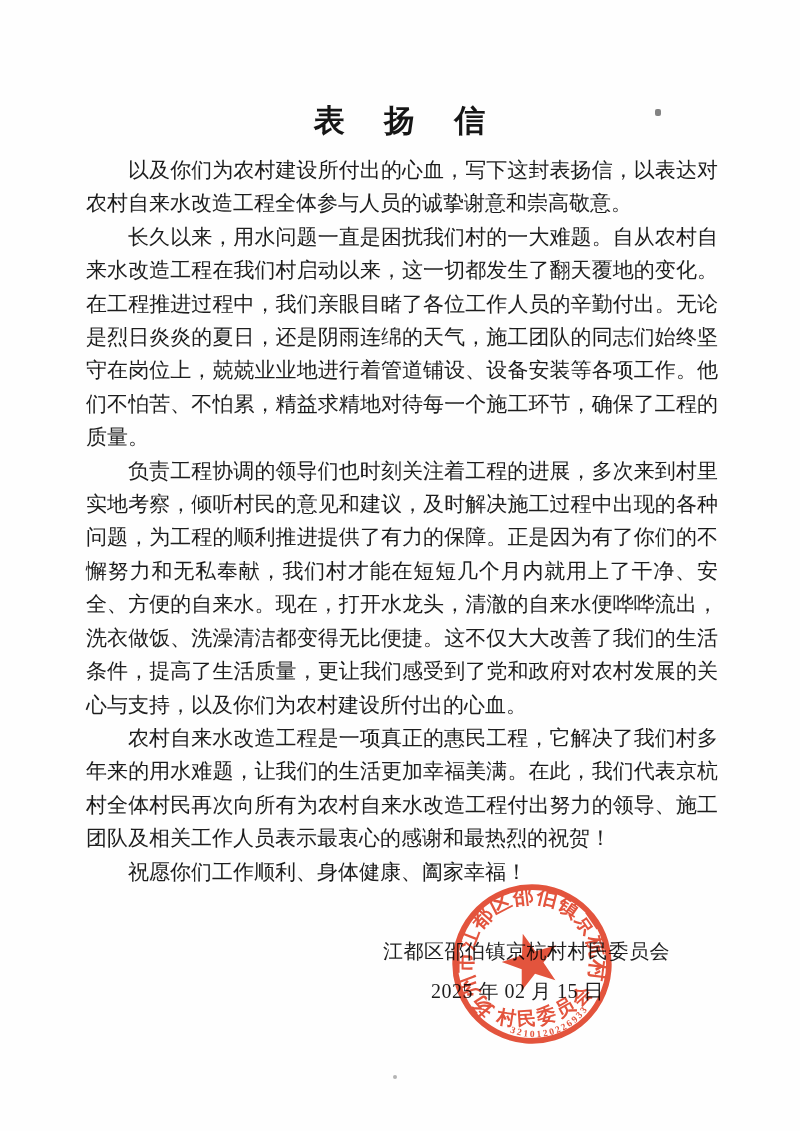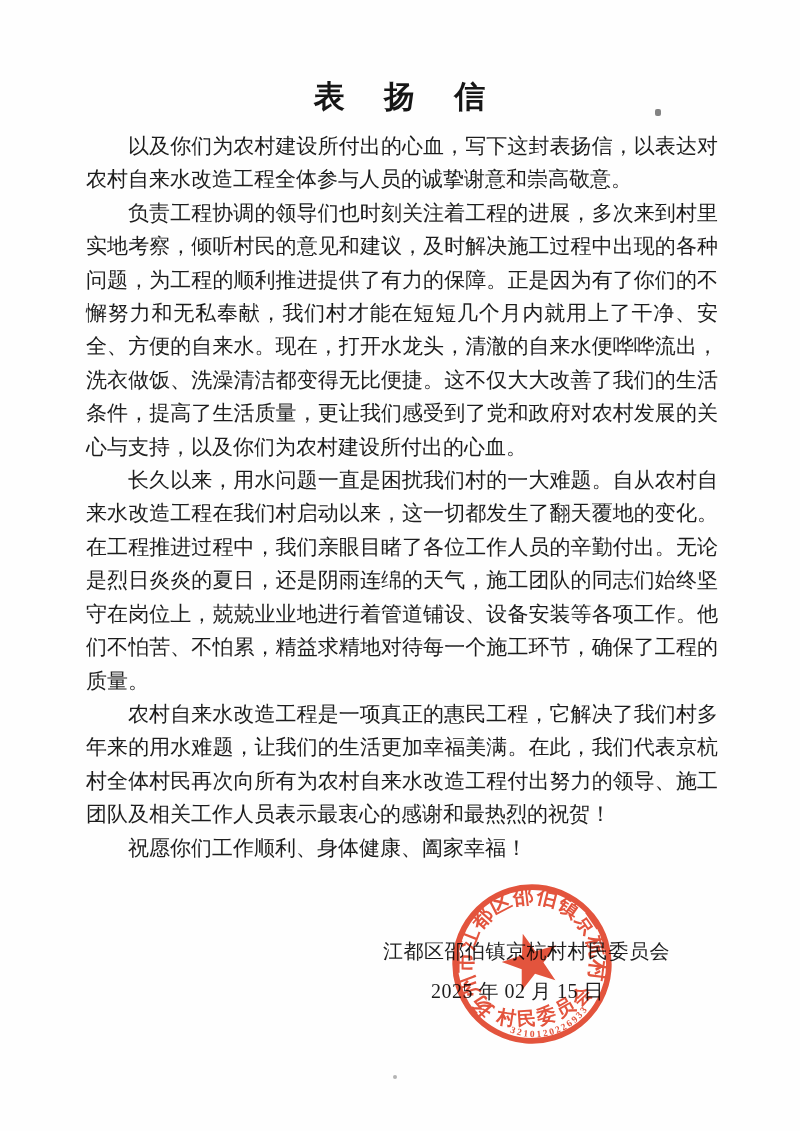--- a/index.html
+++ b/index.html
@@ -10,21 +10,21 @@
   }
   .page {
     position: relative;
     width: 800px;
     height: 1131px;
     background: #fefefe;
     overflow: hidden;
     color: #1d1d1d;
   }
   .title {
-    margin-top: 76px;
+    margin-top: 100px;
     text-align: center;
     font-size: 31px;
     font-weight: 600;
     letter-spacing: 1px;
     word-spacing: 0.95em;
     color: #161616;
   }
   .letter-body {
     margin: 12px 82px 0 86px;
   }
@@ -86,22 +86,22 @@
 
 <div class="page">
 
   <h1 class="title">表 扬 信</h1>
 
   <div class="speck speck-1"></div>
   <div class="speck speck-2"></div>
 
   <div class="letter-body">
     <p class="para">以及你们为农村建设所付出的心血，写下这封表扬信，以表达对农村自来水改造工程全体参与人员的诚挚谢意和崇高敬意。</p>
+    <p class="para">长久以来，用水问题一直是困扰我们村的一大难题。自从农村自来水改造工程在我们村启动以来，这一切都发生了翻天覆地的变化。在工程推进过程中，我们亲眼目睹了各位工作人员的辛勤付出。无论是烈日炎炎的夏日，还是阴雨连绵的天气，施工团队的同志们始终坚守在岗位上，兢兢业业地进行着管道铺设、设备安装等各项工作。他们不怕苦、不怕累，精益求精地对待每一个施工环节，确保了工程的质量。</p>
     <p class="para">负责工程协调的领导们也时刻关注着工程的进展，多次来到村里实地考察，倾听村民的意见和建议，及时解决施工过程中出现的各种问题，为工程的顺利推进提供了有力的保障。正是因为有了你们的不懈努力和无私奉献，我们村才能在短短几个月内就用上了干净、安全、方便的自来水。现在，打开水龙头，清澈的自来水便哗哗流出，洗衣做饭、洗澡清洁都变得无比便捷。这不仅大大改善了我们的生活条件，提高了生活质量，更让我们感受到了党和政府对农村发展的关心与支持，以及你们为农村建设所付出的心血。</p>
-    <p class="para">长久以来，用水问题一直是困扰我们村的一大难题。自从农村自来水改造工程在我们村启动以来，这一切都发生了翻天覆地的变化。在工程推进过程中，我们亲眼目睹了各位工作人员的辛勤付出。无论是烈日炎炎的夏日，还是阴雨连绵的天气，施工团队的同志们始终坚守在岗位上，兢兢业业地进行着管道铺设、设备安装等各项工作。他们不怕苦、不怕累，精益求精地对待每一个施工环节，确保了工程的质量。</p>
     <p class="para">农村自来水改造工程是一项真正的惠民工程，它解决了我们村多年来的用水难题，让我们的生活更加幸福美满。在此，我们代表京杭村全体村民再次向所有为农村自来水改造工程付出努力的领导、施工团队及相关工作人员表示最衷心的感谢和最热烈的祝贺！</p>
     <p class="para">祝愿你们工作顺利、身体健康、阖家幸福！</p>
   </div>
 
   <div class="closing">
     <p class="signature-line">江都区邵伯镇京杭村村民委员会</p>
     <p class="date-line">2025 年 02 月 15 日</p>
   </div>
 
   <div class="seal">

